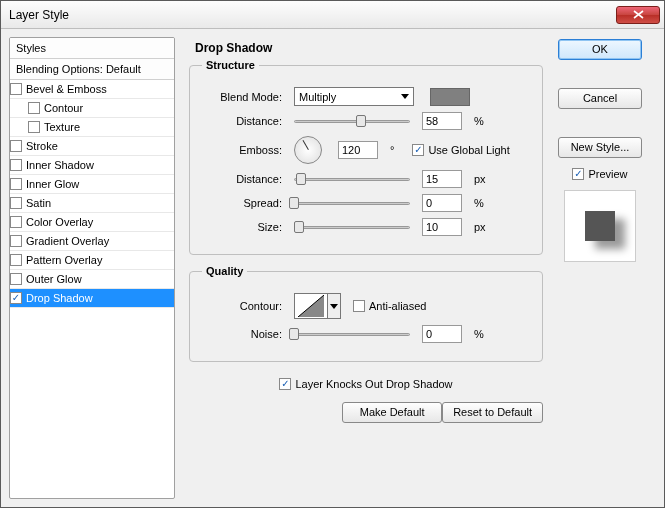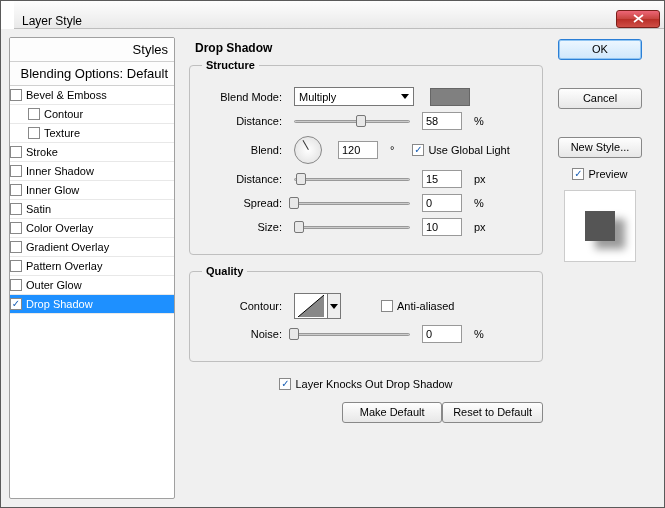--- a/index.html
+++ b/index.html
@@ -19,23 +19,22 @@
     border: 1px solid #5a5a5a;
     background: #fff;
     display: flex;
     flex-direction: column;
   }
   .titlebar {
     height: 28px;
     background: linear-gradient(#fdfdfd, #e9e9e9);
     border-bottom: 1px solid #bdbdbd;
     display: flex;
-    align-items: flex-end;
+    align-items: center;
     padding: 0 2px 0 8px;
-    margin-left: 13px;
   }
   .titlebar .title { flex: 1; font-size: 12px; }
   .closebtn {
     width: 44px; height: 18px;
     background: linear-gradient(#e67, #c8453f 49%, #b92e27 51%, #cf4e46);
     border: 1px solid #7a1f1a;
     border-radius: 3px;
     display: flex; align-items:center; justify-content:center;
     color:#fff; font-weight:bold; font-size:11px;
     margin-right:2px;
@@ -52,22 +51,21 @@
     border:1px solid #a0a0a0;
     border-radius:2px;
     margin-right:8px;
     display:flex; flex-direction:column;
     overflow:hidden;
   }
   .side-header {
     padding:4px 6px;
     border-bottom:1px solid #d0d0d0;
     background:#fdfdfd;
-    font-size:13px;
-    text-align:right;
+    font-size:11px;
   }
   .side-item {
     display:flex; align-items:center;
     padding:3px 0;
     border-bottom:1px solid #e8e8e8;
     gap:4px;
     cursor:default;
   }
   .side-item.sel { background:#1e90ff; color:#fff; }
   .side-item.sel .cb { background:#fff; }
@@ -282,21 +280,21 @@
           <div class="lbl">Distance:</div>
           <div class="slider">
             <div class="track"></div>
             <div class="thumb" style="left:58%"></div>
           </div>
           <div class="numbox">58</div>
           <div class="unit">%</div>
         </div>
 
         <div class="row">
-          <div class="lbl">Blend:</div>
+          <div class="lbl">Emboss:</div>
           <div class="angle-wheel">
             <div class="needle"></div>
           </div>
           <div class="numbox">120</div>
           <div>°</div>
           <div class="cbinline" style="margin-left:6px">
             <span class="cb checked"></span>
             <span>Use Global Light</span>
           </div>
         </div>
@@ -341,21 +339,21 @@
             <div class="contour-box">
               <svg viewBox="0 0 26 22">
                   <polygon points="0,22 26,0 26,22" fill="#888"></polygon>
                   <line x1="0" y1="22" x2="26" y2="0" stroke="#000"></line>
                 </svg>
             </div>
             <div class="contour-drop">
               <span class="dropdown-arrow"></span>
             </div>
           </div>
-          <div class="cbinline" style="margin-left:28px">
+          <div class="cbinline" style="margin-left:0">
             <span class="cb"></span>
             <span>Anti-aliased</span>
           </div>
         </div>
 
         <div class="row">
           <div class="lbl">Noise:</div>
           <div class="slider">
             <div class="track"></div>
             <div class="thumb" style="left:0%"></div>

